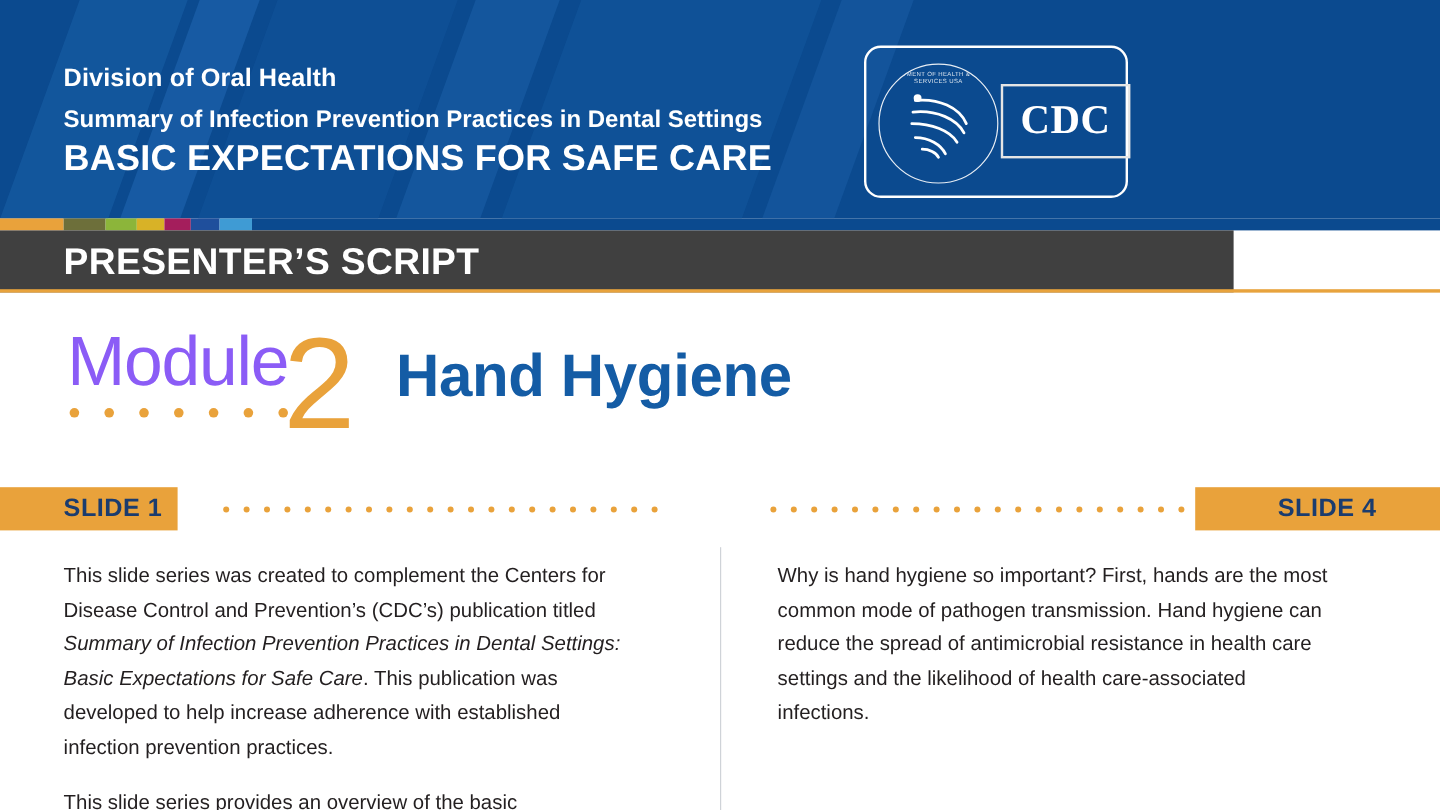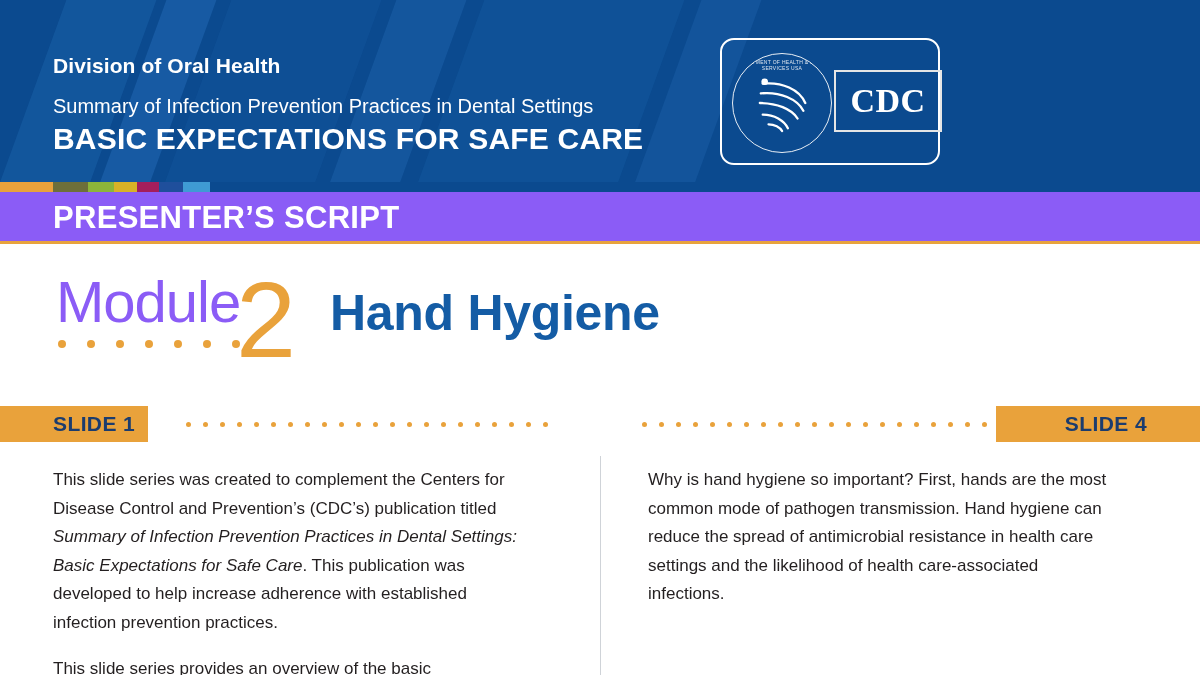--- a/index.html
+++ b/index.html
@@ -47,23 +47,23 @@
     z-index: 3;
   }
   .hdr-line1 {
     font-size: 21px;
     font-weight: bold;
     letter-spacing: .1px;
     line-height: 28px;
   }
   .hdr-line2 {
     font-size: 20px;
-    font-weight: normal;
+    font-weight: bold;
     line-height: 28px;
-    margin-top: 12px;
+    margin-top: 6px;
   }
   .hdr-line3 {
     font-size: 30px;
     font-weight: bold;
     line-height: 38px;
     letter-spacing: .2px;
   }
 
   
   .logo-block {
@@ -142,23 +142,23 @@
     position: relative;
     width: 1200px;
     height: 10px;
     display: flex;
   }
   .colorbar .seg { height: 10px; }
 
   
   .presenter-band {
     position: relative;
-    width: 1200px;
+    width: 1028px;
     height: 52px;
-    background: #8b5cf6;
+    background: #404040;
     padding-left: 36px;
   }
   .presenter-band .title {
     position: absolute;
     left: 53px;
     top: 8px;
     color: #ffffff;
     font-size: 31px;
     font-weight: bold;
     letter-spacing: .3px;

